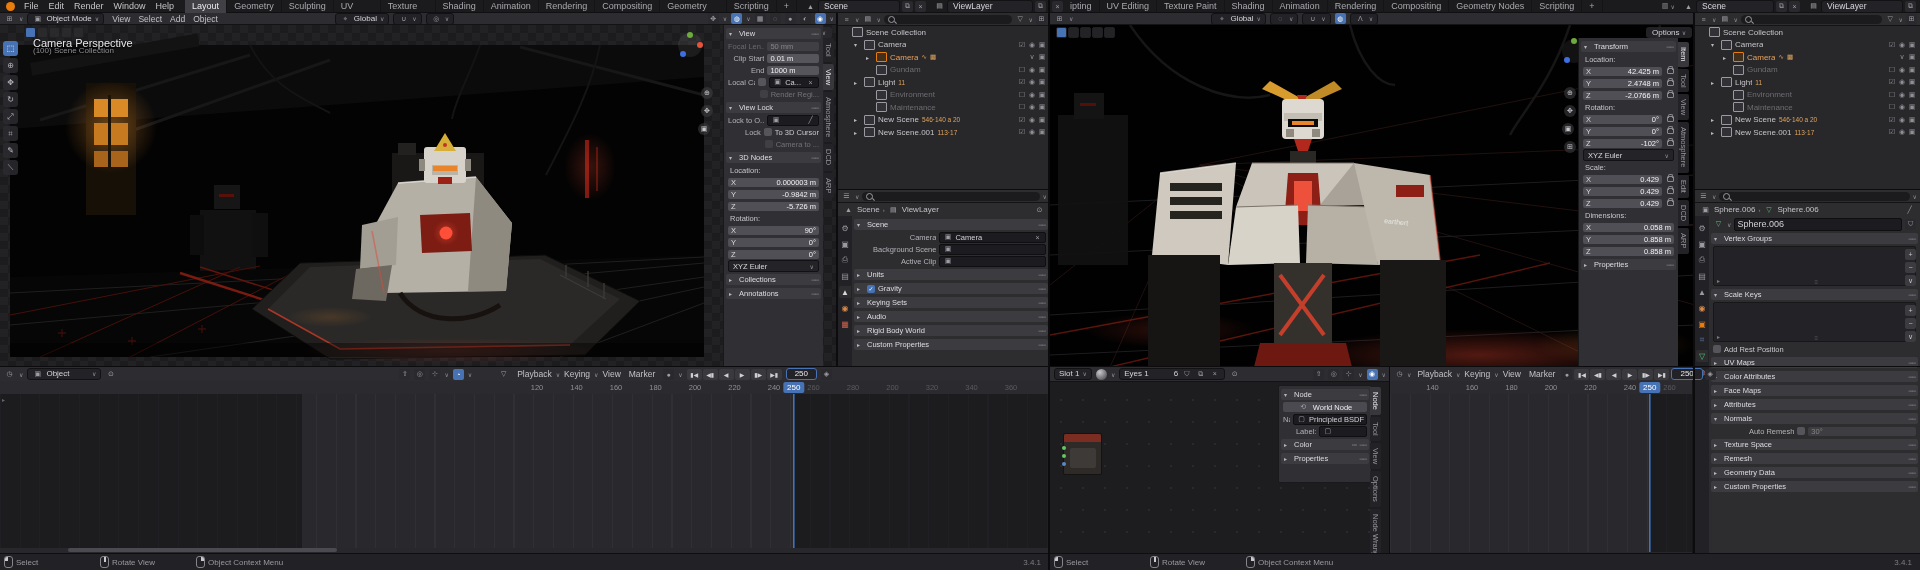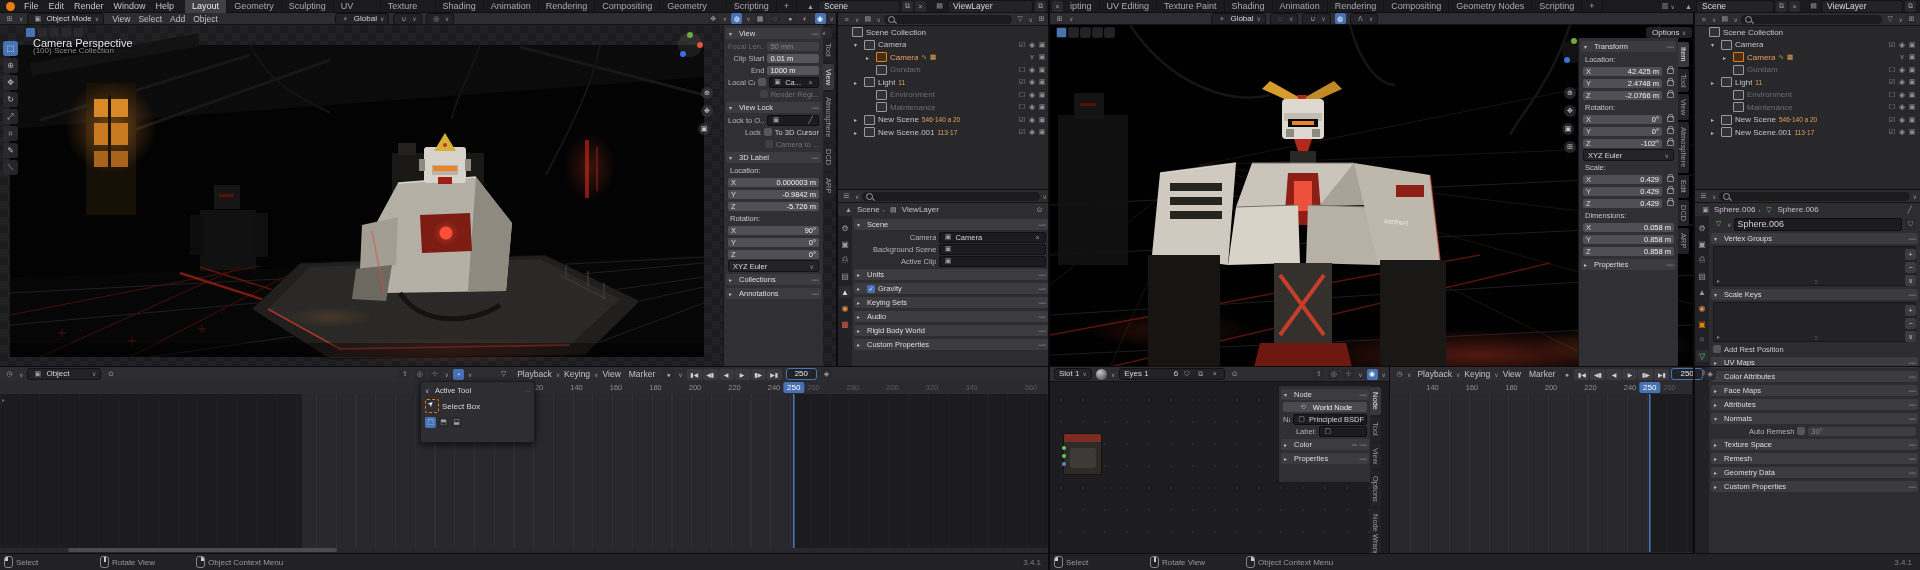--- a/index.html
+++ b/index.html
@@ -380,21 +380,21 @@
         <span class="chk"></span>
         <span>To 3D Cursor</span>
       </div>
       <div class="prow dim">
         <span class="plabel"></span>
         <span class="chk"></span>
         <span>Camera to ...</span>
       </div>
       <div class="prow panelhdr">
         <span class="arr">▾</span>
-        <span class="lbl">3D Label</span>
+        <span class="lbl">3D Nodes</span>
         <span class="handle">══</span>
       </div>
       <div class="pheading">Location:</div>
       <div class="prow">
         <div class="axisbox">
           <span class="axisletter">X</span>
           <span>0.000003 m</span>
         </div>
       </div>
       <div class="prow">
@@ -693,47 +693,30 @@
         <span class="rnum" style="left: 616px;">160</span>
         <span class="rnum" style="left: 655.5px;">180</span>
         <span class="rnum" style="left: 695px;">200</span>
         <span class="rnum" style="left: 734.5px;">220</span>
         <span class="rnum" style="left: 774px;">240</span>
         <span class="rnum" style="left: 813.5px; opacity: 0.45;">260</span>
         <span class="rnum" style="left: 853px; opacity: 0.45;">280</span>
         <span class="rnum" style="left: 892.5px; opacity: 0.45;">200</span>
         <span class="rnum" style="left: 932px; opacity: 0.45;">320</span>
         <span class="rnum" style="left: 971.5px; opacity: 0.45;">340</span>
-        <span class="rnum" style="left: 1011px; opacity: 0.45; margin-left: 20px;">360</span>
+        <span class="rnum" style="left: 1011px; opacity: 0.45;">360</span>
         <span class="fbadge" style="left: 793.75px; top: 1px;">250</span>
       </div>
     <div class="tlcanvas" id="tlL-canvas" style="top:27px;bottom:5px;">
       <span style="position:absolute;left:2px;top:2px;font-size:6px;color:#8f8f95;">▸</span>
     <div class="playhead" style="left: 792.75px; top: 0px; bottom: 0px;"></div>
         <div class="dimzone" style="left: 793.75px; right: 0px;"></div>
         <div class="dimzone" style="left: 0px; width: 301.975px;"></div>
       </div>
     <div class="scrollbar" style="left:68px;bottom:1px;width:269px;"></div>
-    <div class="popover" style="left:420px;top:14px;width:113px;height:60px;">
-      <div class="prow" style="height:12px;">
-        <span class="arr">∨</span>
-        <span style="color:#d8d8dc;">Active Tool</span>
-        <div style="flex:1"></div>
-          <span class="handle">⋯</span>
-      </div>
-      <div class="prow" style="height:16px;">
-        <span class="selboxicon"></span>
-        <span style="color:#d4d4d9;font-size:8px;">Select Box</span>
-      </div>
-      <div class="prow" style="height:12px;gap:2px;">
-        <span class="ic blue">⬚</span>
-        <span class="ic">⬒</span>
-        <span class="ic">⬓</span>
-      </div>
-    </div>
   </div>
 
   <div class="region topbar" id="tbR" style="left:1050px;top:0;width:870px;height:13px;">
     <span class="ic" style="margin-left:2px;">×</span>
     <div class="flex" id="tbR-tabs">
         <div class="wtab">ipting</div>
         <div class="wtab">UV Editing</div>
         <div class="wtab">Texture Paint</div>
         <div class="wtab">Shading</div>
         <div class="wtab">Animation</div>

